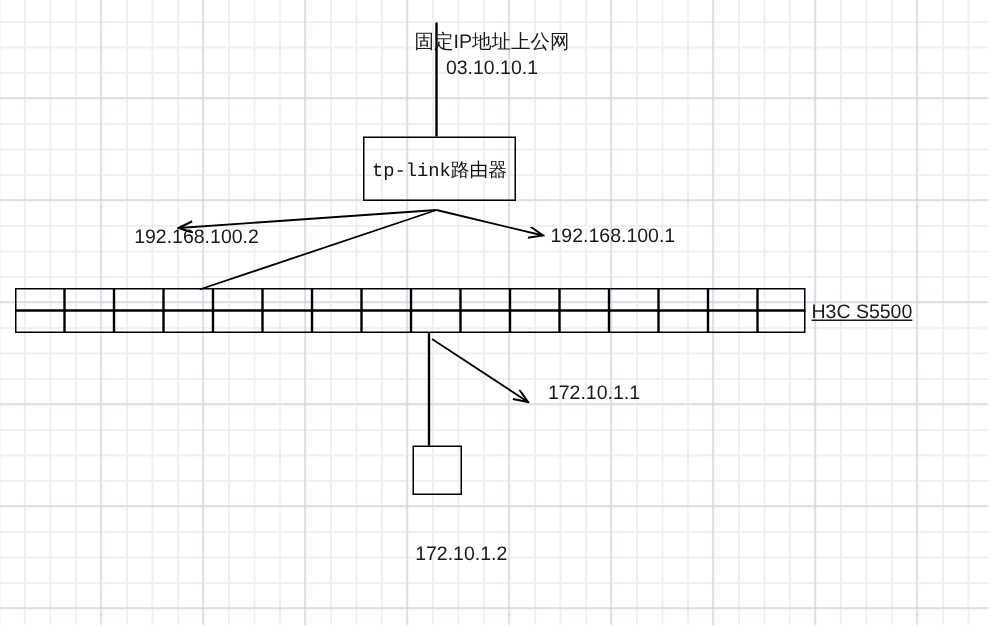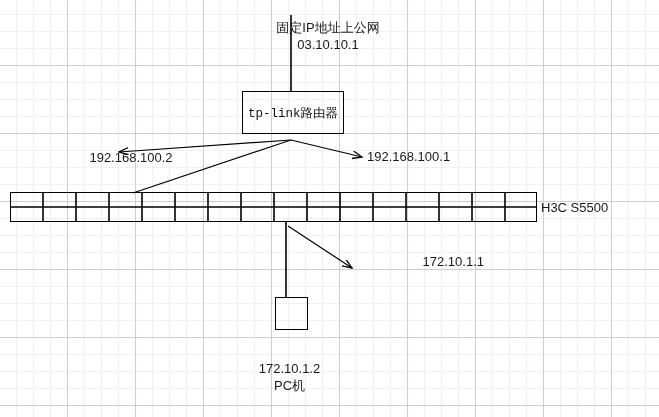--- a/index.html
+++ b/index.html
@@ -117,26 +117,25 @@
   </div>
 
   <div class="lbl lbl-center" style="left:36px; top:119px; width:190px;margin-top:30px;">
     <div>192.168.100.2</div>
   </div>
 
   <div class="lbl" style="left:367px; top:148px;text-align:right;">
     <div>192.168.100.1</div>
   </div>
 
-  <div class="lbl lbl-center" style="left:284px; top:253px; width:200px;text-align:right;">
+  <div class="lbl lbl-center" style="left:296px; top:253px; width:200px;">
     <div>172.10.1.1</div>
   </div>
 
-  <div class="lbl" style="left:541px; top:199px;">
+  <div class="lbl" style="left:541px; top:199px;text-decoration:underline;">
     <div>H3C S5500</div>
   </div>
 
-  <div class="lbl lbl-center" style="left:212px; top:360px; width:155px;">
+  <div class="lbl lbl-center" style="left:230px; top:360px; width:155px;">
     <div>172.10.1.2</div>
-    <div>PC机</div>
   </div>
 
 </div>
 
 </body></html>

